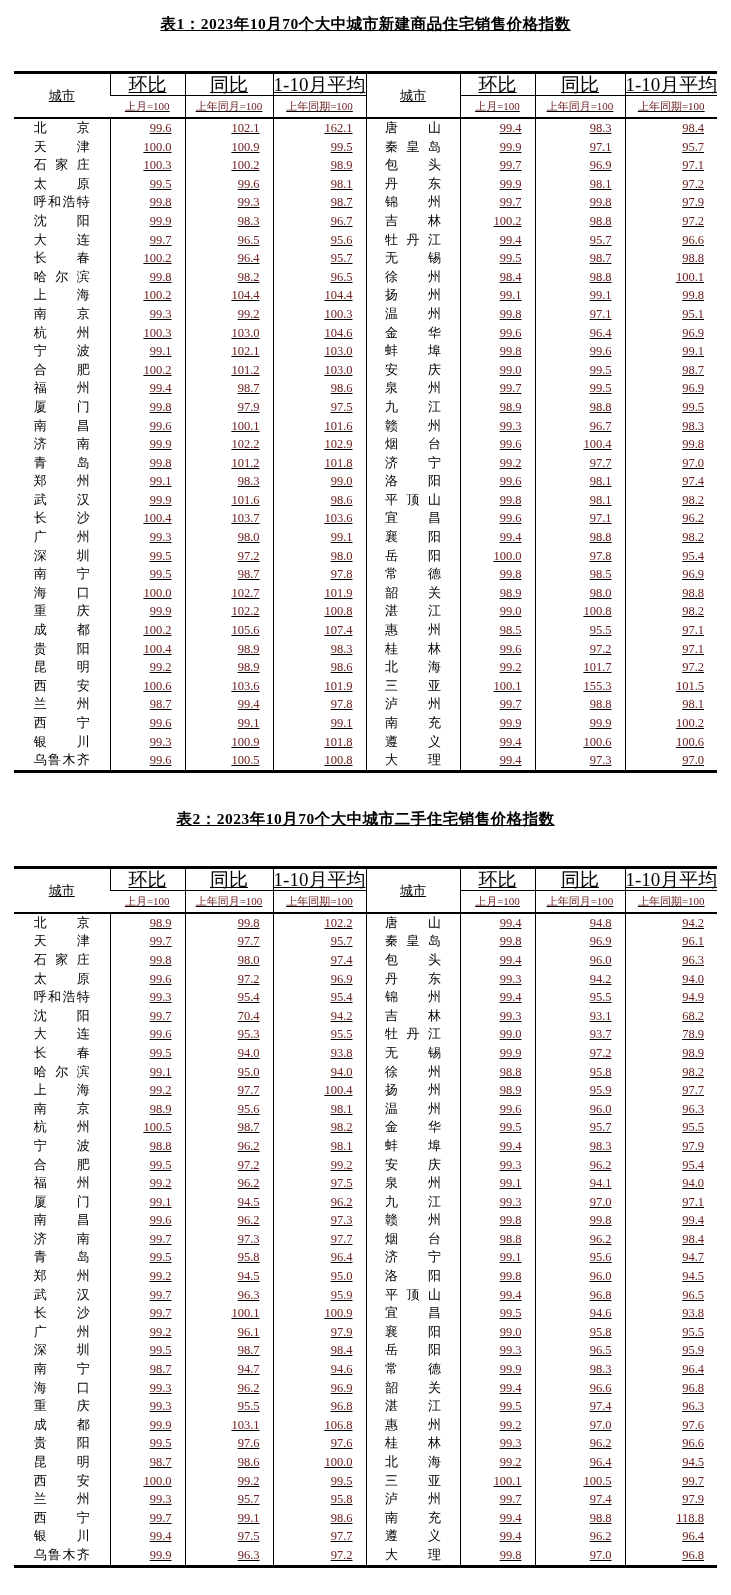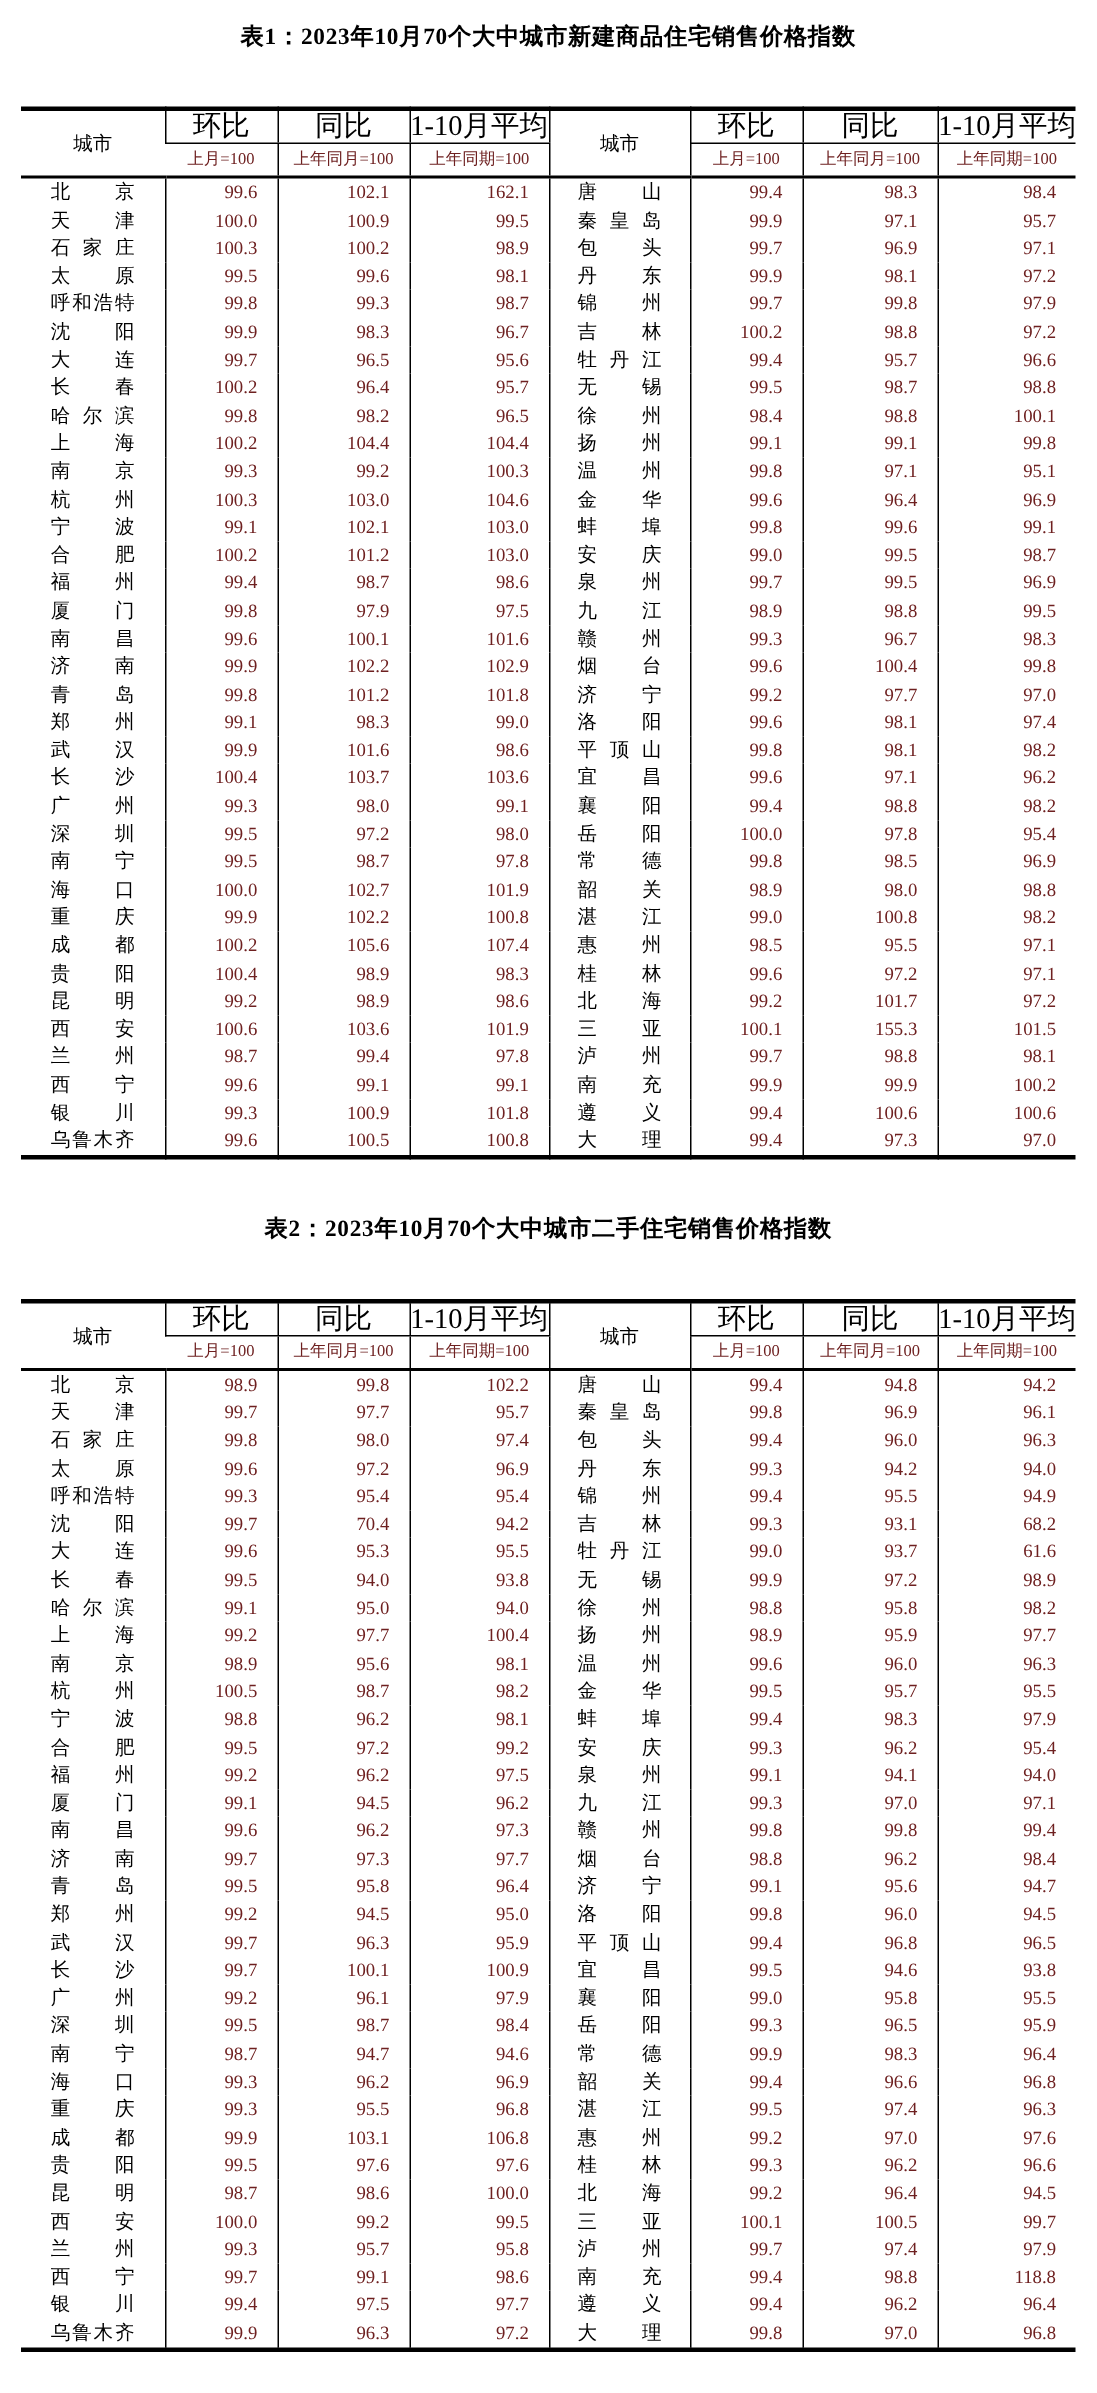--- a/index.html
+++ b/index.html
@@ -14,29 +14,31 @@
     color:var(--text);
   }
   .page{padding-top:8px;}
   .tbl-title{
     text-align:center;
     font-size:15.5px;
     font-weight:bold;
     margin:0 0 36px 0;
     padding-top:6px;
     letter-spacing:0.5px;
+    text-decoration:underline;
   }
   .tbl-title.second{margin-top:30px;}
   table.idx{
     width:703px;
     margin:0 auto;
     border-collapse:collapse;
     table-layout:fixed;
     border-top:3px solid var(--line);
     border-bottom:3px solid var(--line);
+    text-decoration:underline;
   }
   table.idx th, table.idx td{
     border-left:1px solid var(--line);
     padding:0;
     overflow:hidden;
     white-space:nowrap;
   }
   table.idx th:first-child, table.idx td:first-child{border-left:none;}
   thead th{
     font-weight:normal;
@@ -555,21 +557,21 @@
           <td class="val">68.2</td>
         </tr>
         <tr>
           <td class="city"><span class="cname">大连</span></td>
           <td class="val">99.6</td>
           <td class="val">95.3</td>
           <td class="val">95.5</td>
           <td class="city"><span class="cname">牡丹江</span></td>
           <td class="val">99.0</td>
           <td class="val">93.7</td>
-          <td class="val">61.6</td>
+          <td class="val">78.9</td>
         </tr>
         <tr>
           <td class="city"><span class="cname">长春</span></td>
           <td class="val">99.5</td>
           <td class="val">94.0</td>
           <td class="val">93.8</td>
           <td class="city"><span class="cname">无锡</span></td>
           <td class="val">99.9</td>
           <td class="val">97.2</td>
           <td class="val">98.9</td>

